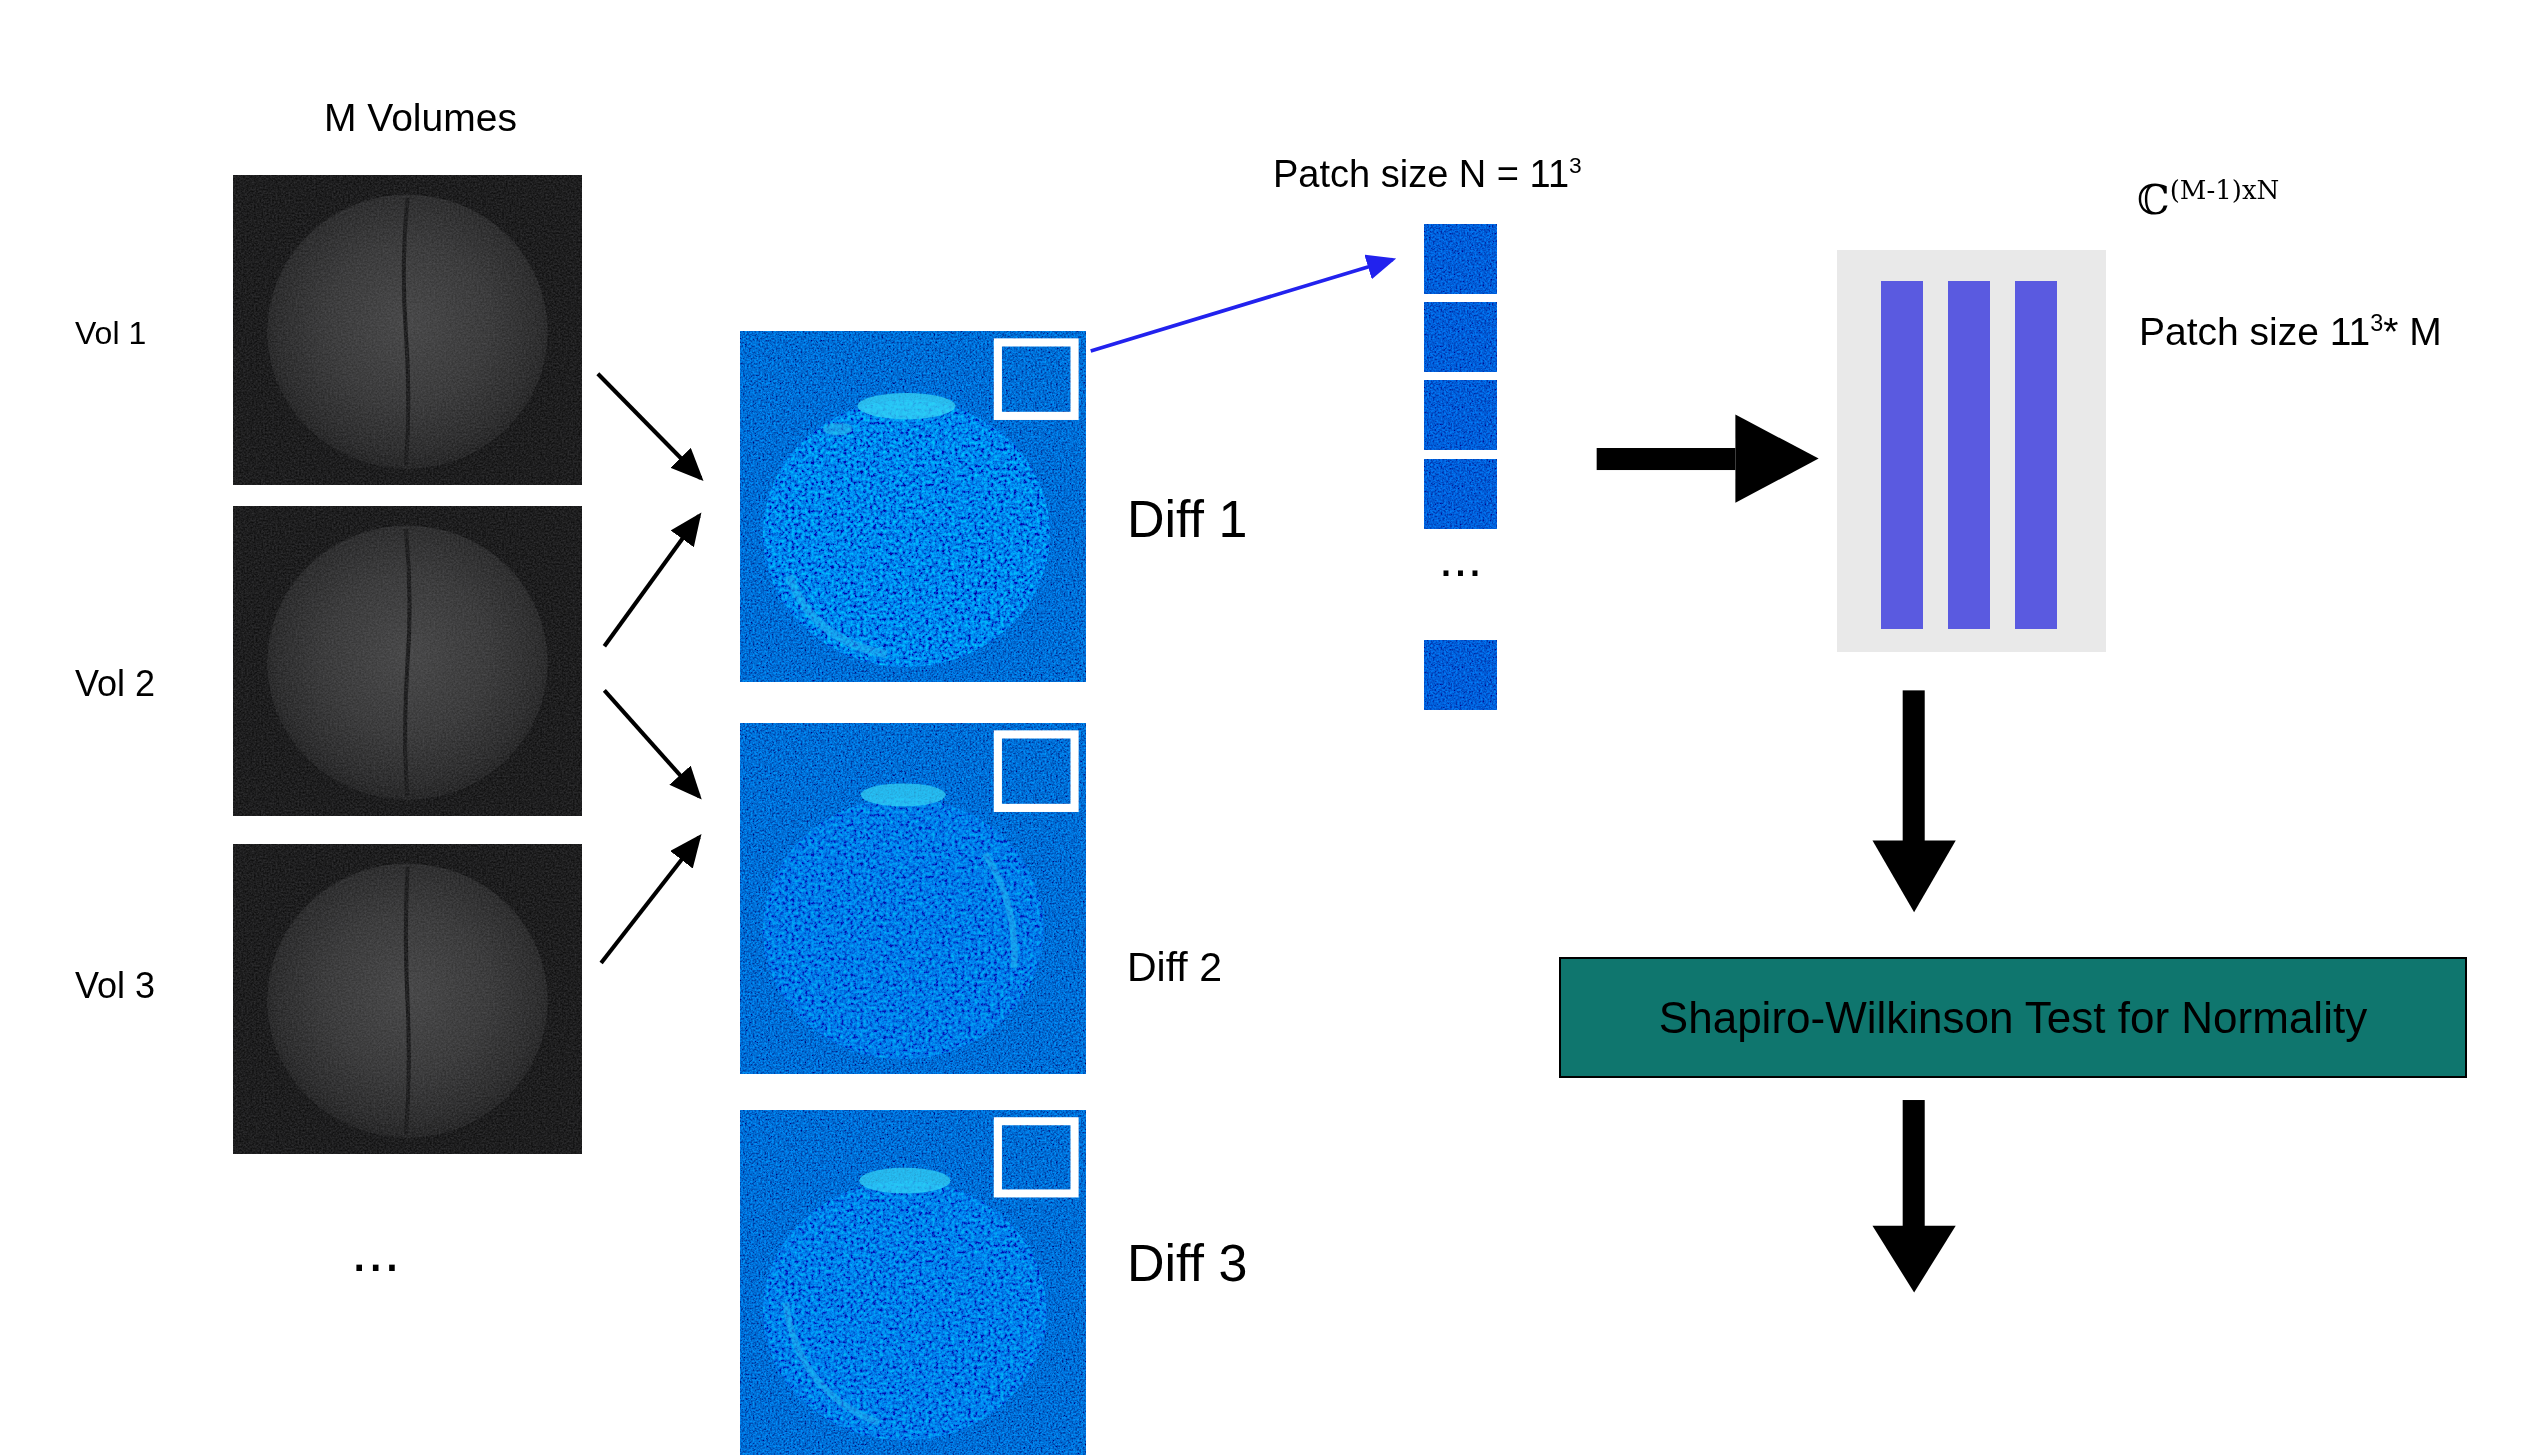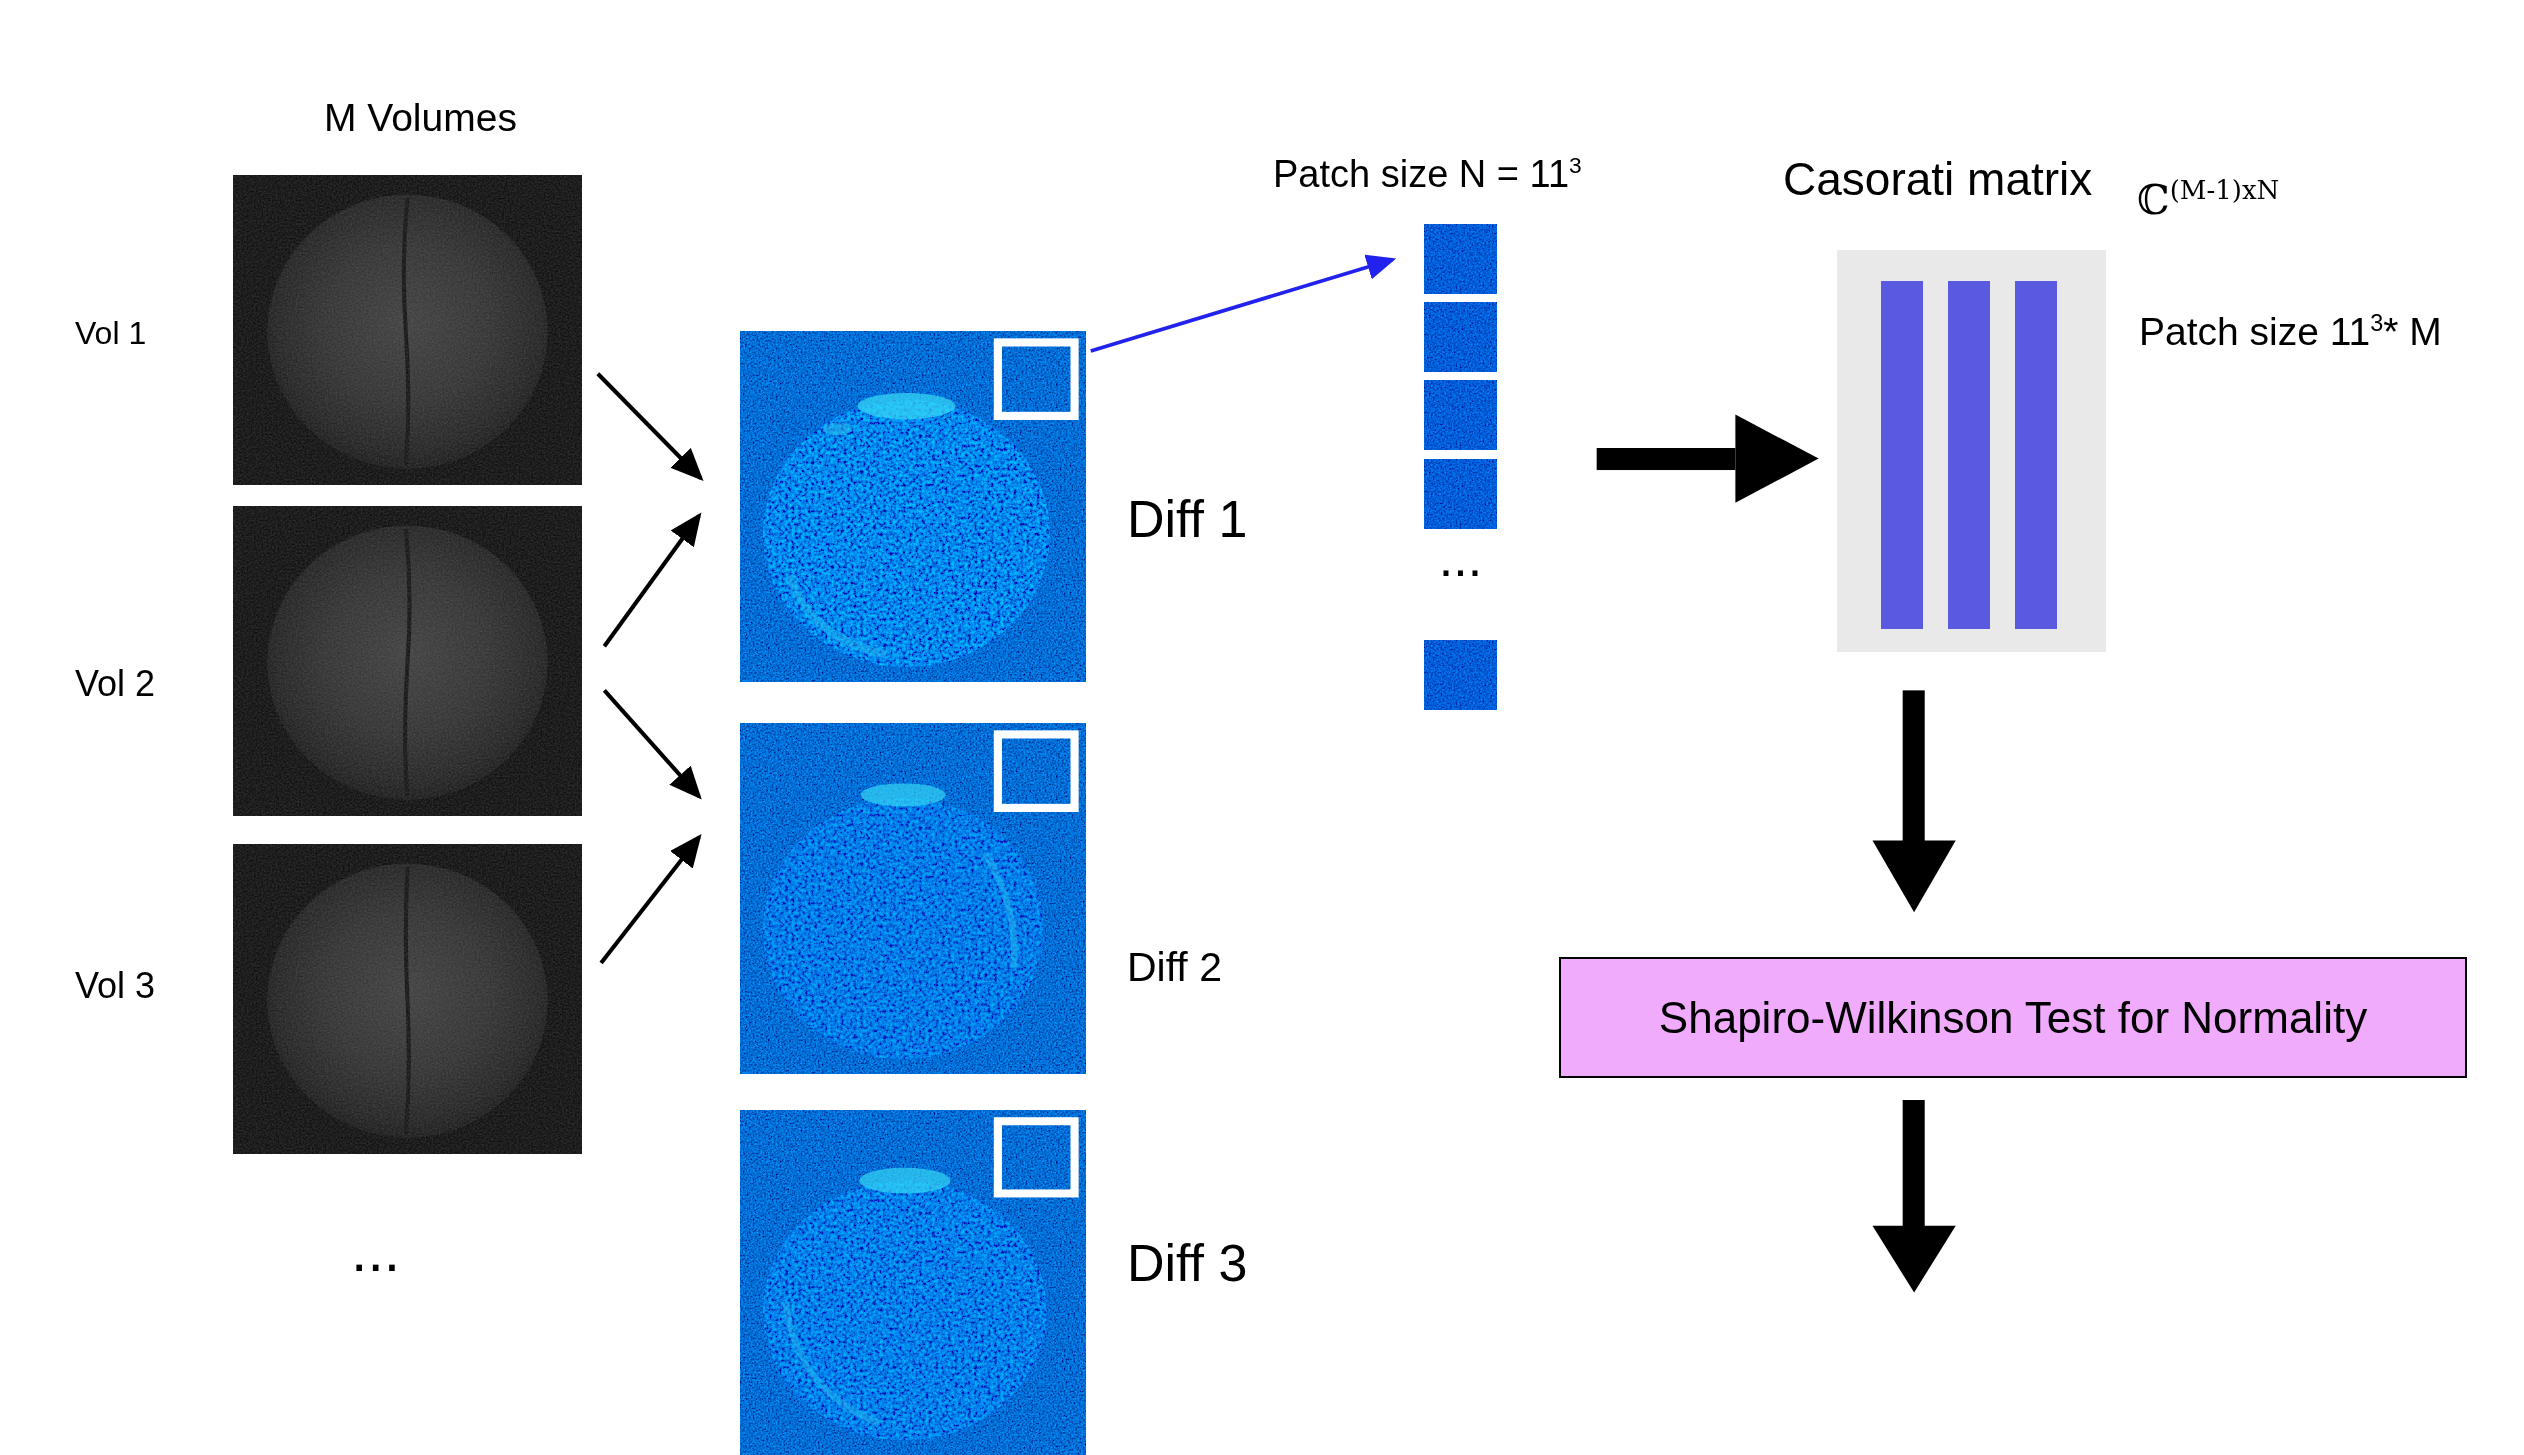--- a/index.html
+++ b/index.html
@@ -6,21 +6,21 @@
   html,body { background:#ffffff; }
   body { font-family:"Liberation Sans","DejaVu Sans",sans-serif; color:#000; }
   .canvas { position:relative; width:2525px; height:1455px; background:#ffffff; overflow:hidden; }
   .abs { position:absolute; }
   .img { position:absolute; overflow:hidden; }
   .img svg { display:block; width:100%; height:100%; }
   .label { position:absolute; color:#000; white-space:nowrap; line-height:1.15; }
   .overlay { position:absolute; left:0; top:0; pointer-events:none; }
   .thin { stroke:#000000; stroke-width:5; }
   .thinblue { stroke:#2222ee; stroke-width:4.5; }
-  .flow-box { position:absolute; border:2.4px solid #000000; background:#f0abfc;
+  .flow-box { position:absolute; border:2.4px solid #000000; background:#0f766e;
               display:flex; align-items:center; justify-content:center;
               font-size:44px; text-align:center; }
   sup { font-size:60%; }
   .setsym { font-family:"DejaVu Serif","DejaVu Sans",serif; }
 </style>
 </head>
 <body>
 
 <div class="canvas">
 
@@ -152,21 +152,20 @@
 
   <div class="label" style="left:1424px; top:529px; width:73px; text-align:center; font-size:52px;">...</div>
 
   <div class="img" style="left:1424px; top:640px; width:73px; height:70px;">
     <svg viewBox="0 0 45 43" preserveAspectRatio="none">
       <rect width="45" height="43" fill="#0707b8"></rect>
       <rect width="45" height="43" filter="url(#blueNoiseBg)" opacity="0.8"></rect>
     </svg>
   </div>
 
-  <div class="label" style="left:1783px; top:153px; font-size:46px;">Casorati matrix</div>
   <div class="label setsym" style="left:2137px; top:176px; font-size:41px;">
     <span>ℂ</span><sup style="font-size:26px;">(M-1)xN</sup>
   </div>
 
   <div class="abs" style="left:1837px; top:250px; width:269px; height:402px; background:#e9e9e9;">
     <div class="abs" style="left:44px; top:31px; width:42px; height:348px; background:#5a5ae0;"></div>
     <div class="abs" style="left:111px; top:31px; width:42px; height:348px; background:#5a5ae0;"></div>
     <div class="abs" style="left:178px; top:31px; width:42px; height:348px; background:#5a5ae0;"></div>
   </div>
 

